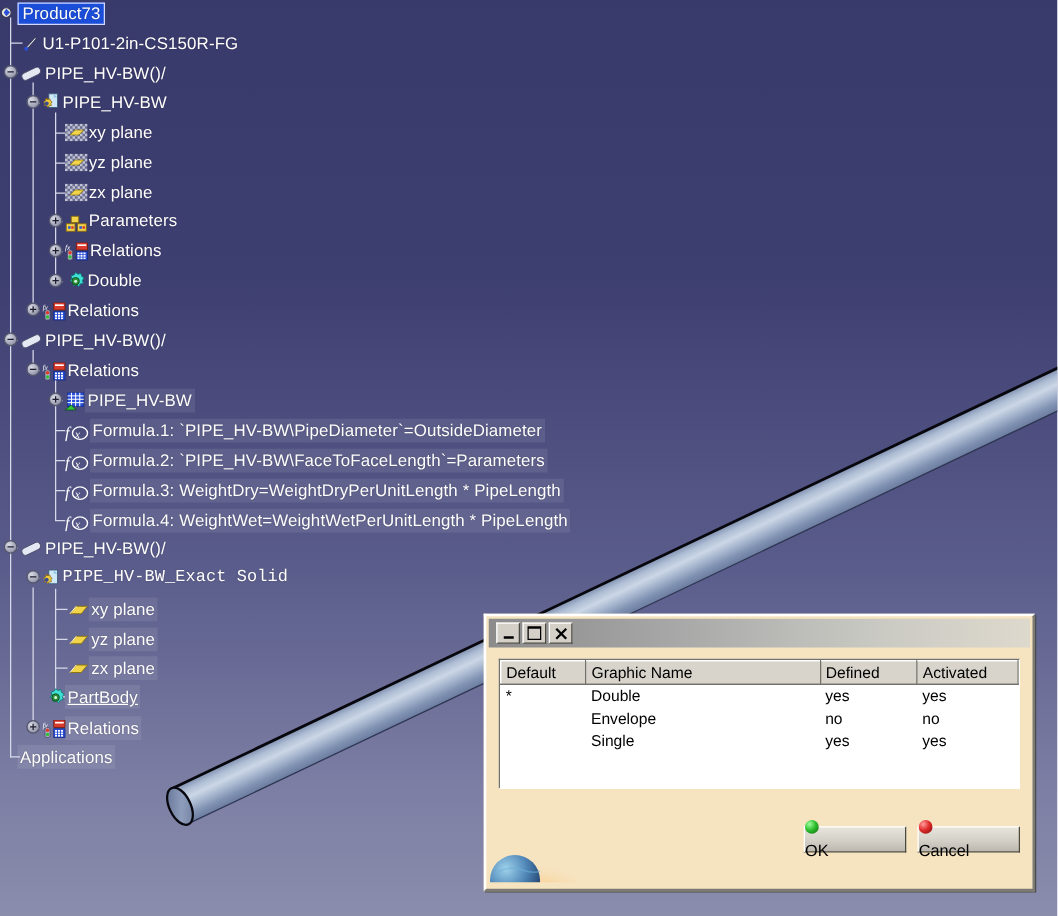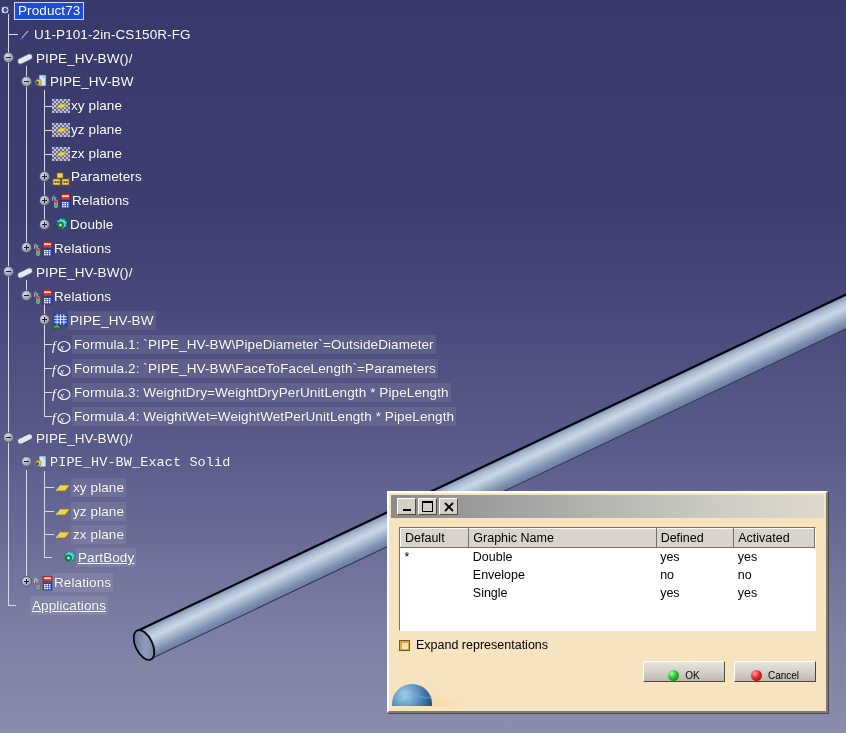--- a/index.html
+++ b/index.html
@@ -187,23 +187,24 @@
   }
   .btn-row {
     position: absolute; right: 10px; top: 12px;
     display: flex; gap: 9px;
   }
   .dbtn {
     width: 82px; height: 21px;
     background: linear-gradient(180deg,#e7e4dd 0%, #d4d0c8 55%, #bcb8b0 100%);
     border: 1px solid;
     border-color: #ffffff #4a4a42 #4a4a42 #ffffff;
-    display: flex; align-items: flex-end; justify-content: center; gap: 6px;
-    font-size: 10px; color: #000;
+    display: flex; align-items: flex-start; justify-content: center; gap: 6px;
+    font-size: 13px; color: #000;
     cursor: default;
+    flex-direction: column;
   }
   .bullet { width: 11px; height: 11px; border-radius: 50%; flex: none; }
   .bullet.green { background: radial-gradient(circle at 33% 30%, #9dff9d 0%, #2fbe2f 45%, #0a6b0a 100%); }
   .bullet.red   { background: radial-gradient(circle at 33% 30%, #ff9d9d 0%, #e02b2b 45%, #7a0a0a 100%); }
 
   #globe-deco {
     position: absolute; left: 1px; bottom: 1px;
     width: 74px; height: 48px;
     overflow: hidden;
     pointer-events: none;
@@ -688,21 +689,21 @@
     <div class="node" style="left:54px; top:525px;">
       <span class="ico ico-plane">
         <svg width="18" height="12" viewBox="0 0 18 12">
           <path d="M2 9 L7 3 L16 3 L11 9 Z" fill="#f2d44a" stroke="#8a7514" stroke-width="0.8"></path>
           <path d="M2 9 L7 3" stroke="#fffbe0" stroke-width="0.8"></path>
         </svg>
       </span>
       <span class="node-label hl">zx plane</span>
     </div>
 
-    <div class="node" style="left:60px; top:548px;text-align:right;">
+    <div class="node" style="left:36px; top:548px;text-align:right;">
       <span class="ico ico-double">
         <svg width="17" height="16" viewBox="0 0 17 16">
           <path d="M8.5 1 l1.9 1.4 2.3-.7 .6 2.3 2 1.3 -1.4 1.9 .7 2.3 -2.3 .6 -1.3 2 -1.9-1.4 -2.3 .7 -.6-2.3 -2-1.3 1.4-1.9 -.7-2.3 2.3-.6z" fill="#3ee0d8" stroke="#0f7a74" stroke-width="0.7"></path>
           <circle cx="8.5" cy="8" r="3" fill="#2b8f3a" stroke="#0e4a18" stroke-width="0.7"></circle>
           <circle cx="8.5" cy="8" r="1.2" fill="#d6f5dc"></circle>
         </svg>
       </span>
       <span class="node-label hl under">PartBody</span>
     </div>
 
@@ -725,21 +726,21 @@
               <rect x="14.8" y="10" width="1.6" height="1.4"></rect>
             <rect x="10" y="12" width="1.6" height="1.3"></rect>
               <rect x="12.4" y="12" width="1.6" height="1.3"></rect>
               <rect x="14.8" y="12" width="1.6" height="1.3"></rect>
           </g>
         </svg>
       </span>
       <span class="node-label hl">Relations</span>
     </div>
 
-    <div class="node" style="left:30px; top:596px;text-decoration:underline;">
+    <div class="node" style="left:14px; top:596px;">
       <span class="node-label hl">Applications</span>
     </div>
 
   </div>
 
   <div id="dialog">
 
     <div id="dialog-titlebar">
       <span class="tb-btns">
         <span class="tb-btn tb-min"></span>
@@ -786,24 +787,20 @@
             <tr>
               <td></td>
               <td>Single</td>
               <td>yes</td>
               <td>yes</td>
             </tr>
           </tbody>
         </table>
       </div>
 
-      <div class="chk-row">
-        <span class="chkbox"></span>
-        <span class="chk-label">Expand representations</span>
-      </div>
     </div>
 
     <div id="dialog-footer">
       <div id="globe-deco">
         <svg width="74" height="48" viewBox="0 0 74 48">
           <defs>
             <radialGradient id="sunG" cx="52%" cy="92%" r="68%">
               <stop offset="0%" stop-color="#ff9a2a" stop-opacity="0.95"></stop>
               <stop offset="45%" stop-color="#ffbe63" stop-opacity="0.6"></stop>
               <stop offset="100%" stop-color="#f6e3c0" stop-opacity="0"></stop>

